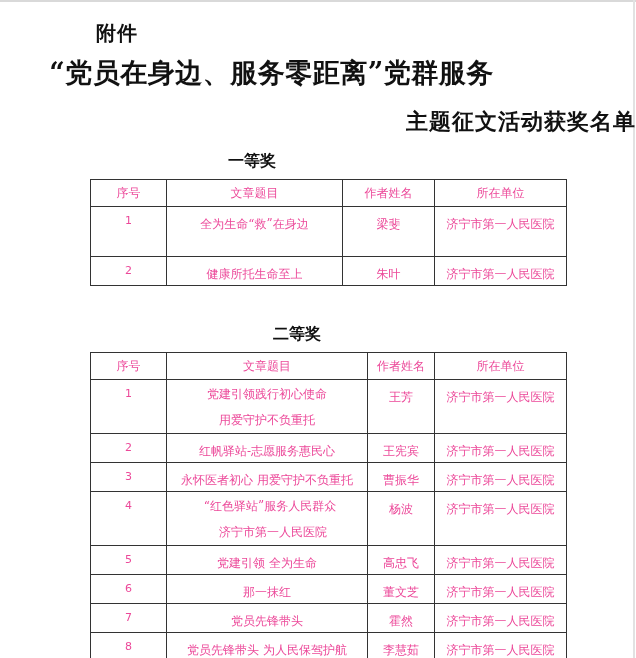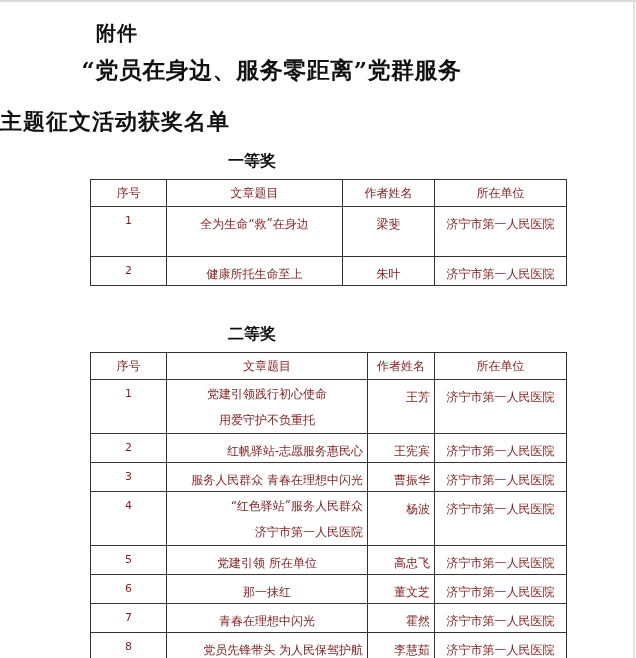--- a/index.html
+++ b/index.html
@@ -3,35 +3,35 @@
 <meta charset="utf-8">
 <style>
   html, body { margin: 0; padding: 0; }
   body {
     width: 636px; height: 658px; background: #ffffff; position: relative; overflow: hidden;
     font-family: "DejaVu Serif", "Liberation Serif", serif; color: #111;
   }
   .top-edge { position: absolute; left: 0; top: 0; width: 636px; height: 2px; background: #d9d9d9; }
   .right-edge { position: absolute; left: 633px; top: 0; width: 2px; height: 658px; background: #e2e2e2; }
   .attach { position: absolute; left: 96px; top: 20px; font-size: 20px; font-weight: bold; letter-spacing: 1px; }
-  .title1 { position: absolute; left: 0; width: 543px; top: 55px; text-align: center; font-size: 23px; font-weight: bold; letter-spacing: 0.5px; }
-  .title2 { position: absolute; left: 0; width: 636px; top: 107px; text-align: left; font-size: 22px; font-weight: bold; letter-spacing: 1px; }
+  .title1 { position: absolute; left: 0; width: 543px; top: 55px; text-align: center; font-size: 27px; font-weight: bold; letter-spacing: 0.5px; }
+  .title2 { position: absolute; left: 0; width: 636px; top: 107px; text-align: right; font-size: 22px; font-weight: bold; letter-spacing: 1px; }
   .section { position: absolute; left: 0; width: 504px; text-align: center; font-size: 16px; font-weight: bold; }
   table.awards {
     position: absolute; left: 90px; width: 476px; border-collapse: collapse; table-layout: fixed;
-    font-family: "DejaVu Serif", "Liberation Serif", serif; font-size: 12px; color: #7f1d1d; border-radius: 27px;
+    font-family: "DejaVu Serif", "Liberation Serif", serif; font-size: 12px; color: #ec4899; border-radius: 27px;
   }
   table.awards td, table.awards th {
     border: 1.5px solid #333; padding: 0; vertical-align: top; font-weight: normal;
   }
   table.awards th { height: 26px; vertical-align: middle; text-align: center; }
   .num { text-align: center; font-family: "DejaVu Sans", "Liberation Sans", sans-serif; font-size: 11px; padding-top: 7px !important; }
   .cell { padding: 6px 4px 0 4px !important; line-height: 22px; }
   .center { text-align: center; }
-  .left { text-align: right; }
+  .left { text-align: center; }
   .ln { display: block; line-height: 26px; }
 </style>
 </head>
 <body>
 
 <div class="top-edge"></div>
 <div class="right-edge"></div>
 
 <div class="attach">附件</div>
 <div class="title1">“党员在身边、服务零距离”党群服务</div>
@@ -60,21 +60,21 @@
   </tr>
   <tr style="height:28px;">
     <td class="num">2</td>
     <td class="cell center">健康所托生命至上</td>
     <td class="cell center">朱叶</td>
     <td class="cell center">济宁市第一人民医院</td>
   </tr>
 </tbody>
   </table>
 
-<div class="section" style="top:324px;">二等奖</div>
+<div class="section" style="top:324px;padding-left:45px;">二等奖</div>
 <table class="awards" style="top:352px;">
   <colgroup>
       <col style="width:76px">
       <col style="width:201px">
       <col style="width:67px">
       <col style="width:132px">
     </colgroup>
   <tbody>
       <tr>
     <th>序号</th>
@@ -92,48 +92,48 @@
     <td class="cell center">济宁市第一人民医院</td>
   </tr>
   <tr style="height:27px;">
     <td class="num">2</td>
     <td class="cell left">红帆驿站-志愿服务惠民心</td>
     <td class="cell left">王宪宾</td>
     <td class="cell center">济宁市第一人民医院</td>
   </tr>
   <tr style="height:28px;">
     <td class="num">3</td>
-    <td class="cell left">服务人民群众 青春在理想中闪光</td>
+    <td class="cell left">永怀医者初心 用爱守护不负重托</td>
     <td class="cell left">曹振华</td>
     <td class="cell center">济宁市第一人民医院</td>
   </tr>
   <tr style="height:51px;">
     <td class="num">4</td>
     <td class="cell left" style="padding-top:1px !important; padding-left:10px !important;margin-left:24px;">
       <span class="ln">“红色驿站”服务人民群众</span>
       <span class="ln" style="padding-left:6px;">济宁市第一人民医院</span>
     </td>
     <td class="cell left">杨波</td>
     <td class="cell center">济宁市第一人民医院</td>
   </tr>
   <tr style="height:28px;">
     <td class="num">5</td>
-    <td class="cell center">党建引领 所在单位</td>
+    <td class="cell center">党建引领 全为生命</td>
     <td class="cell left">高忠飞</td>
     <td class="cell center">济宁市第一人民医院</td>
   </tr>
   <tr style="height:27px;">
     <td class="num">6</td>
     <td class="cell center">那一抹红</td>
     <td class="cell left">董文芝</td>
     <td class="cell center">济宁市第一人民医院</td>
   </tr>
   <tr style="height:27px;">
     <td class="num">7</td>
-    <td class="cell center">青春在理想中闪光</td>
+    <td class="cell center">党员先锋带头</td>
     <td class="cell left">霍然</td>
     <td class="cell center">济宁市第一人民医院</td>
   </tr>
   <tr style="height:27px;">
     <td class="num">8</td>
     <td class="cell left">党员先锋带头 为人民保驾护航</td>
     <td class="cell left">李慧茹</td>
     <td class="cell center">济宁市第一人民医院</td>
   </tr>
 </tbody>

